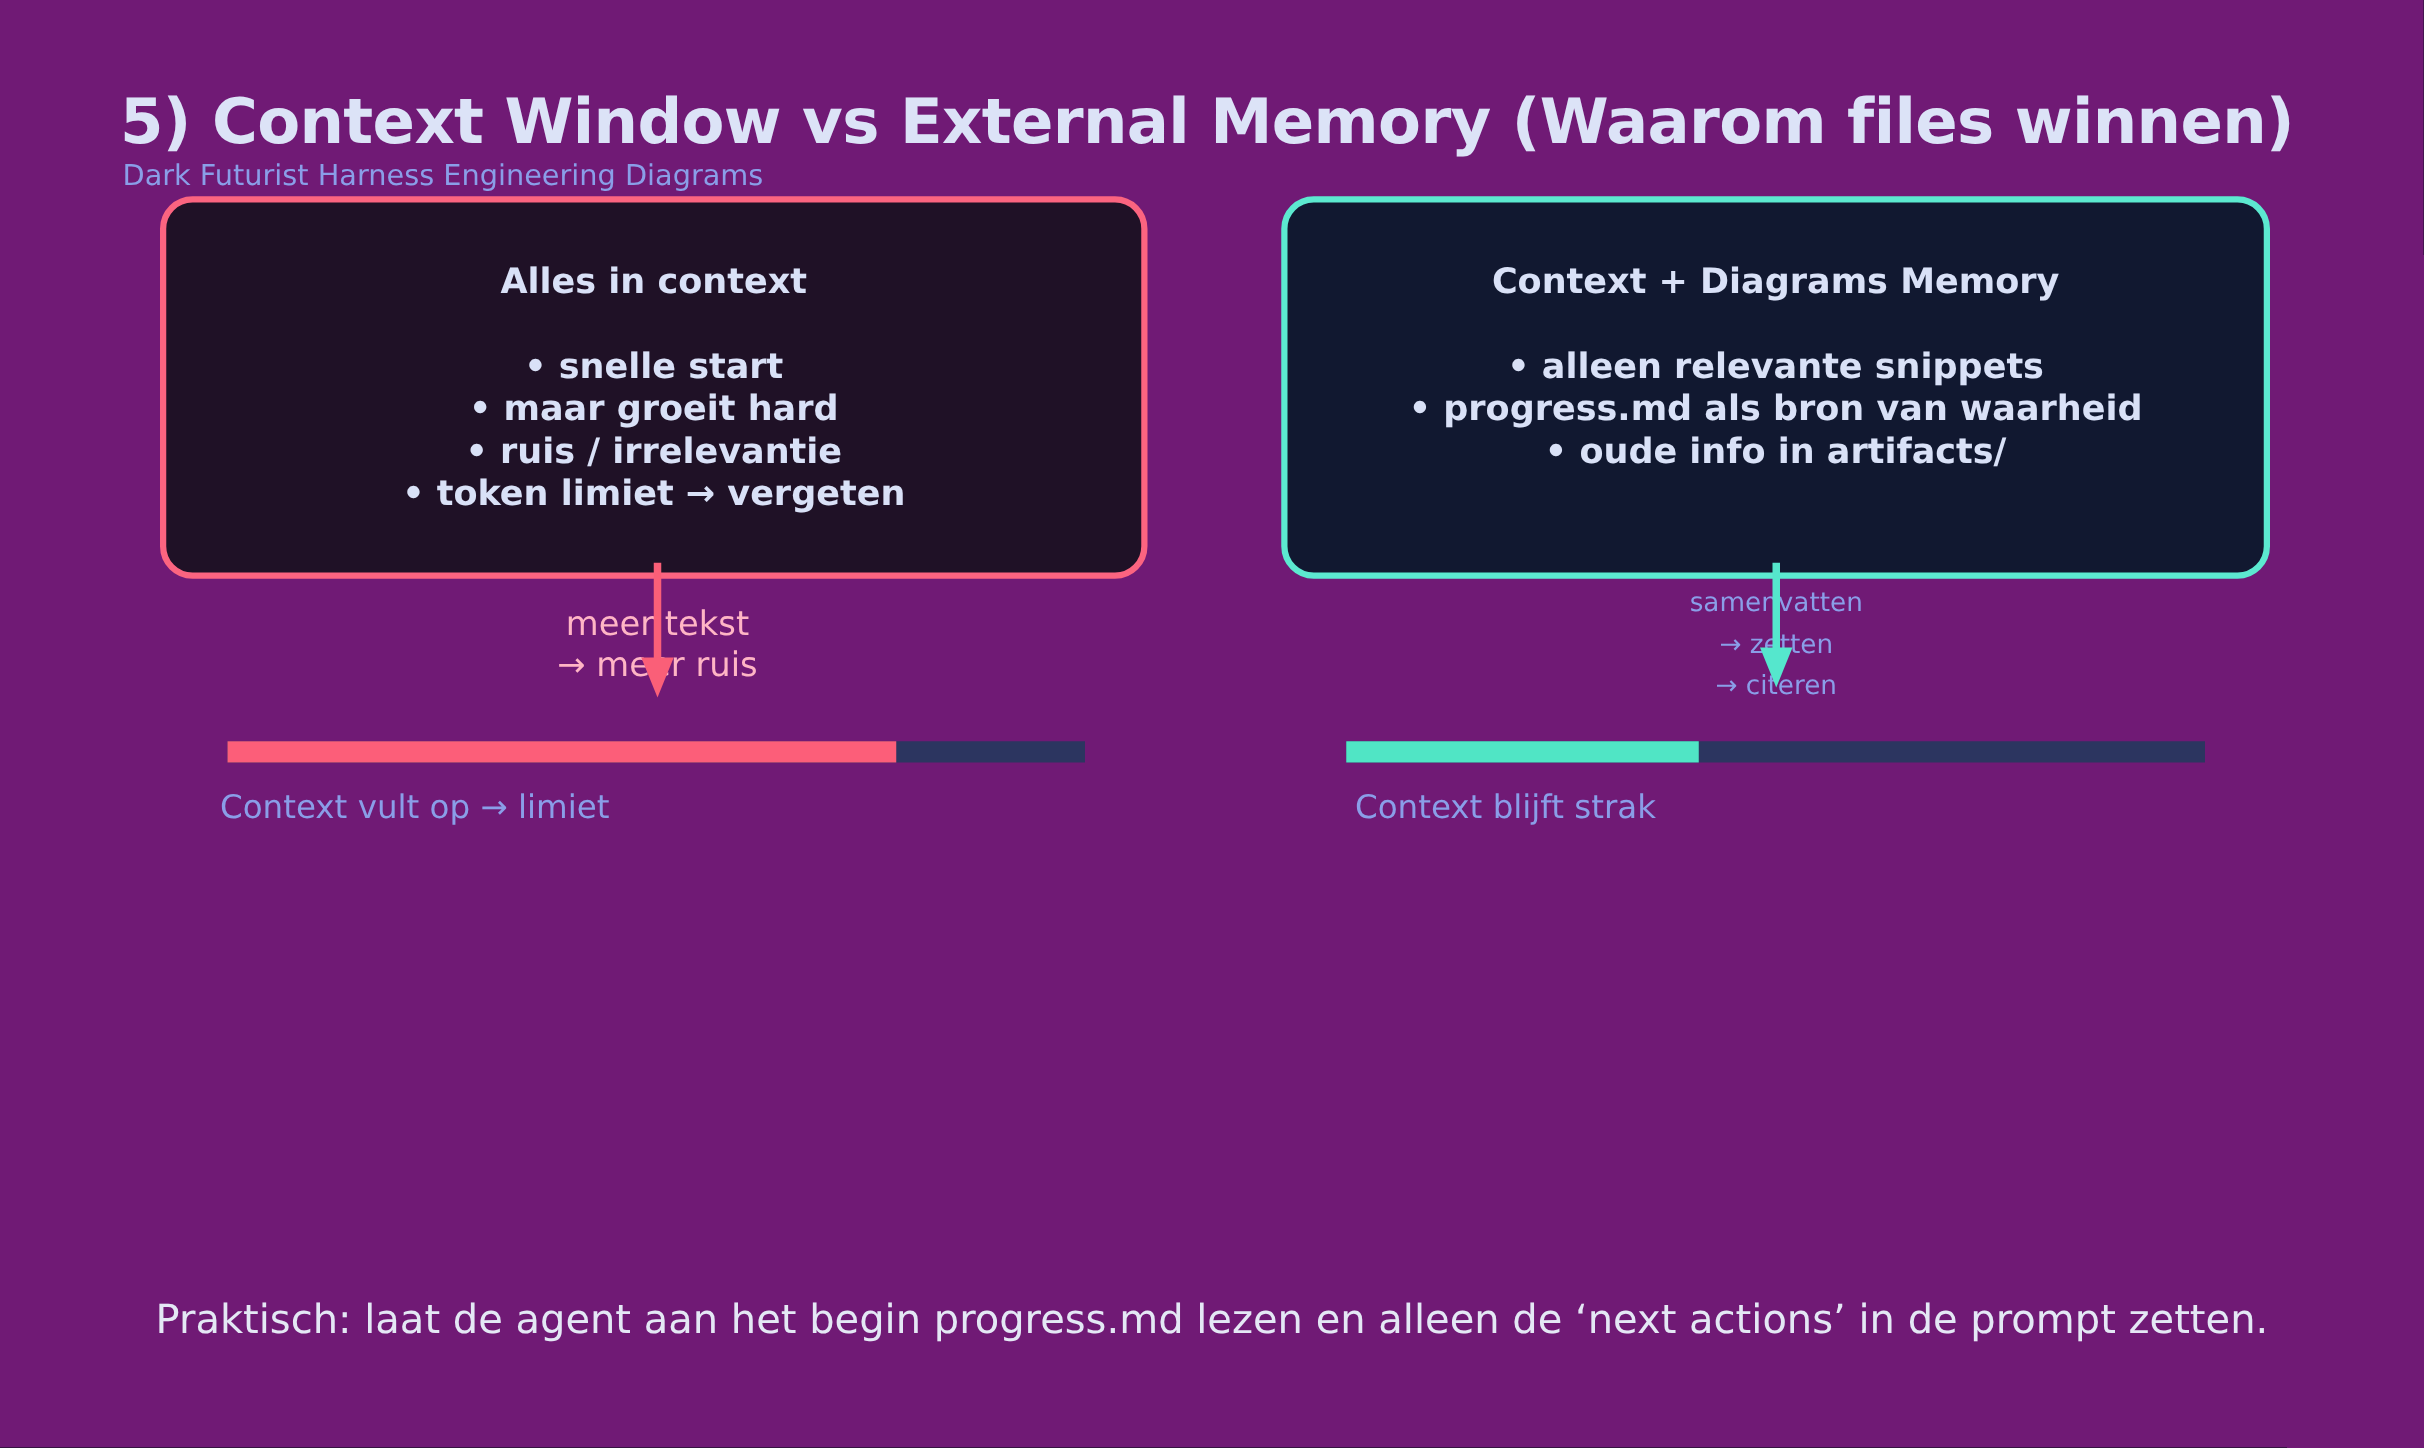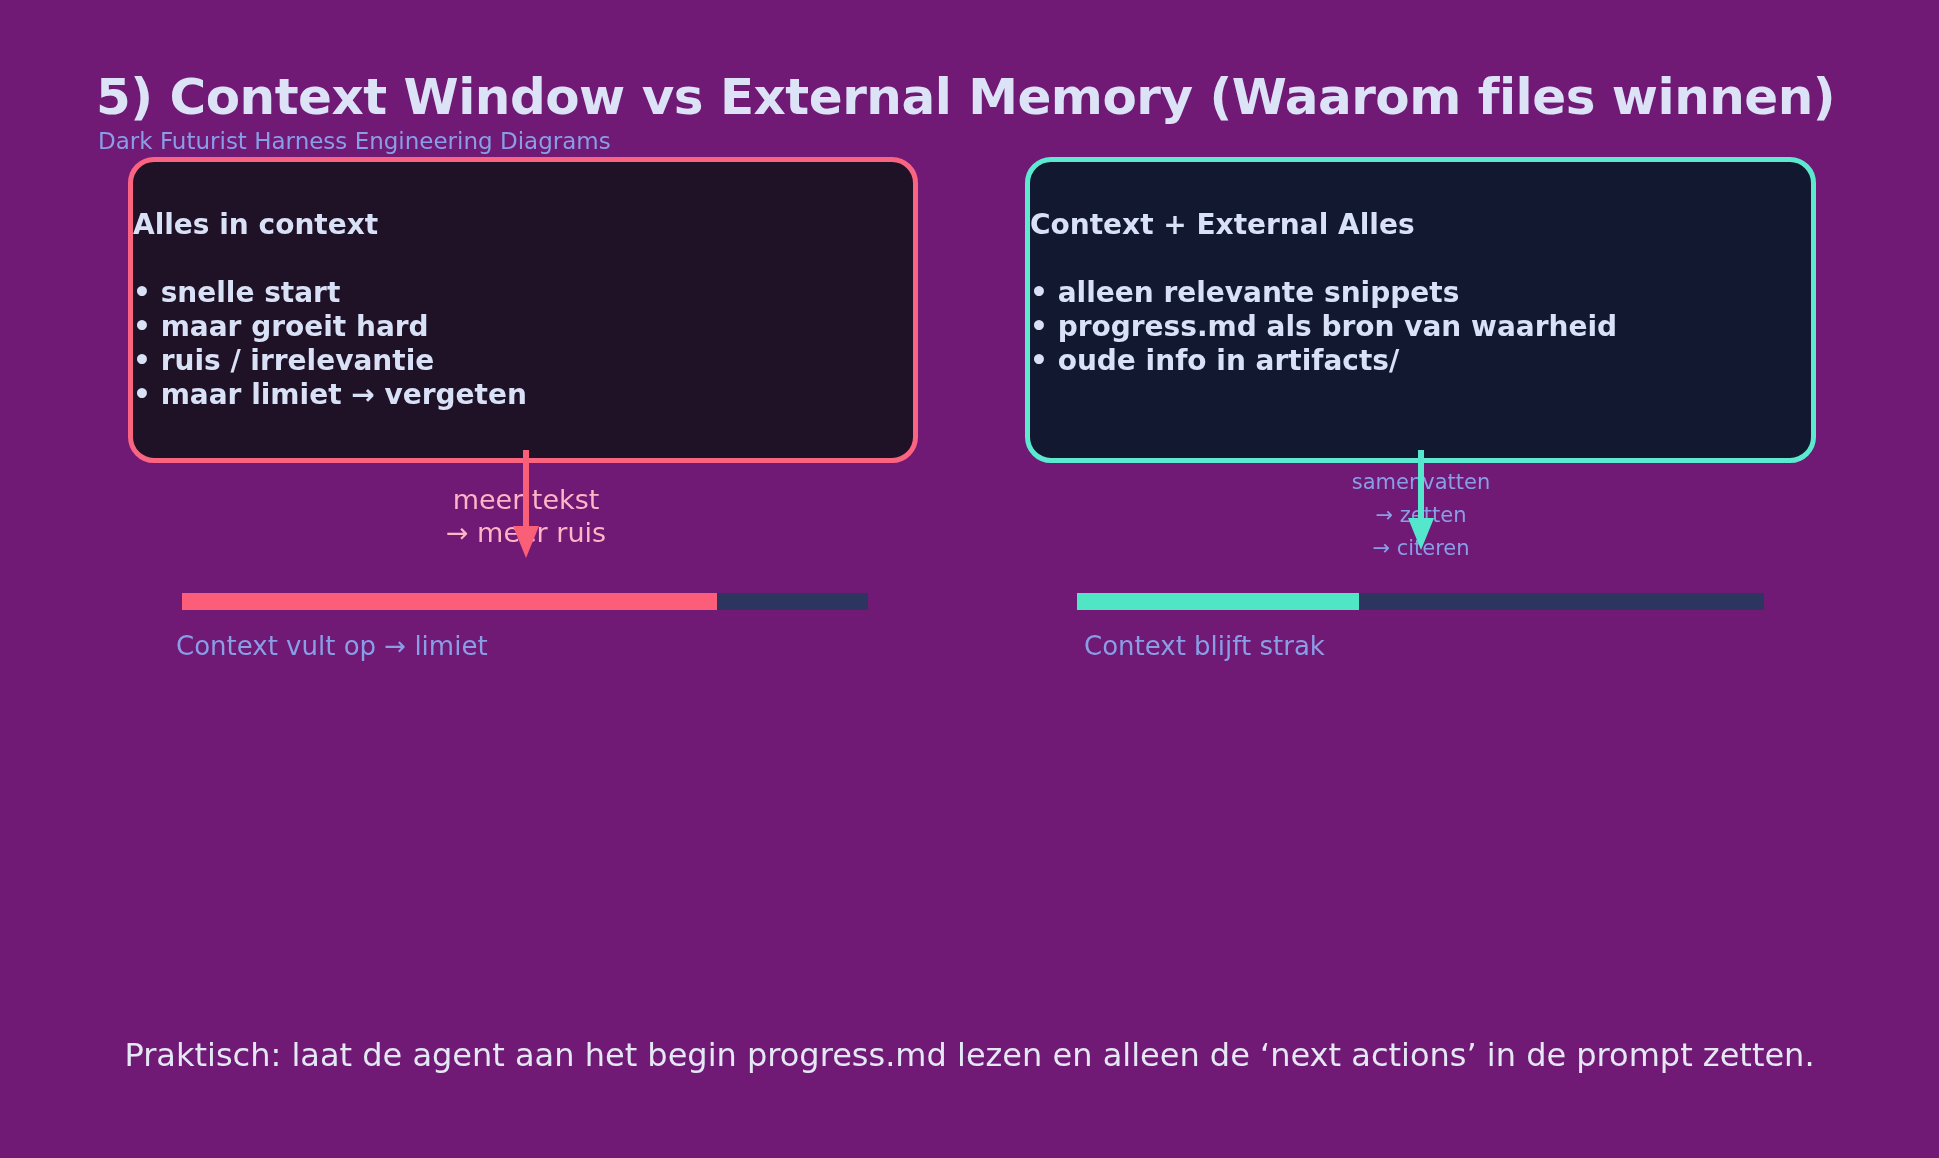--- a/index.html
+++ b/index.html
@@ -32,20 +32,21 @@
     font-size: 23px;
     color: #8a9ee8;
     white-space: nowrap;
   }
   .panel {
     position: absolute;
     top: 157px;
     height: 306px;
     border-radius: 26px;
     box-sizing: border-box;
+    text-align: center;
     color: #d9e1f7;
   }
   .panel.left {
     left: 128px;
     width: 790px;
     border: 5px solid #fb6480;
     background: #1f1126;
   }
   .panel.right {
     left: 1025px;
@@ -133,26 +134,26 @@
 
   <div class="title">5) Context Window vs External Memory (Waarom files winnen)</div>
   <div class="subtitle">Dark Futurist Harness Engineering Diagrams</div>
 
   <div class="panel left">
     <div class="panel-title">Alles in context</div>
     <div class="panel-bullets">
       <div>• snelle start</div>
       <div>• maar groeit hard</div>
       <div>• ruis / irrelevantie</div>
-      <div>• maar limiet → vergeten</div>
+      <div>• token limiet → vergeten</div>
     </div>
   </div>
 
   <div class="panel right">
-    <div class="panel-title">Context + External Alles</div>
+    <div class="panel-title">Context + Diagrams Memory</div>
     <div class="panel-bullets">
       <div>• alleen relevante snippets</div>
       <div>• progress.md als bron van waarheid</div>
       <div>• oude info in artifacts/</div>
     </div>
   </div>
 
   <div class="arrow-label left">
     <div>meer tekst</div>
     <div>→ meer ruis</div>

